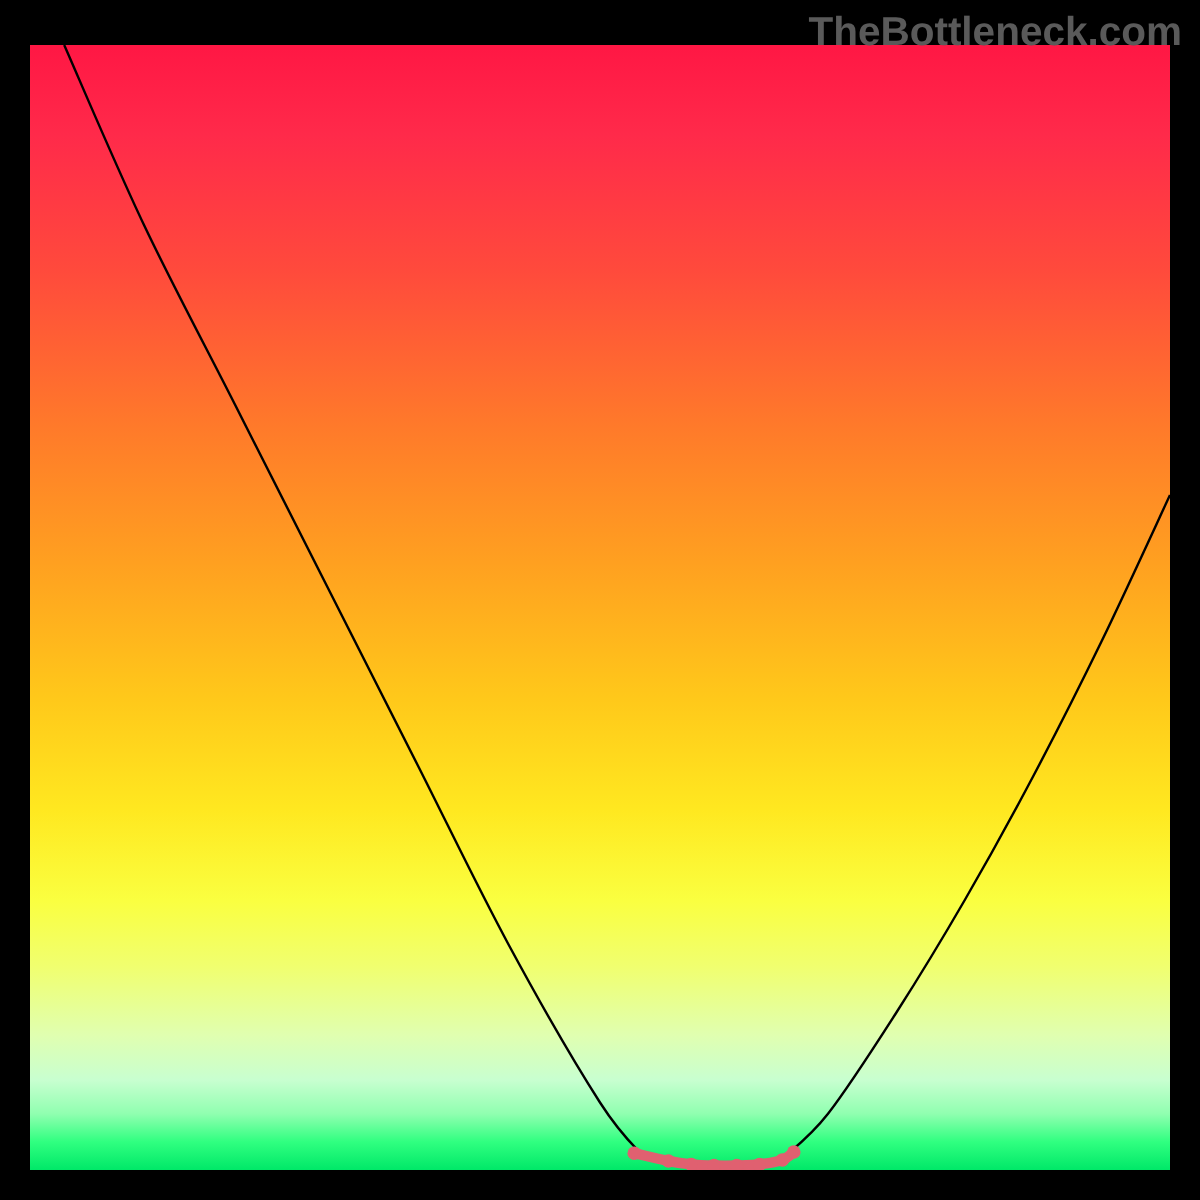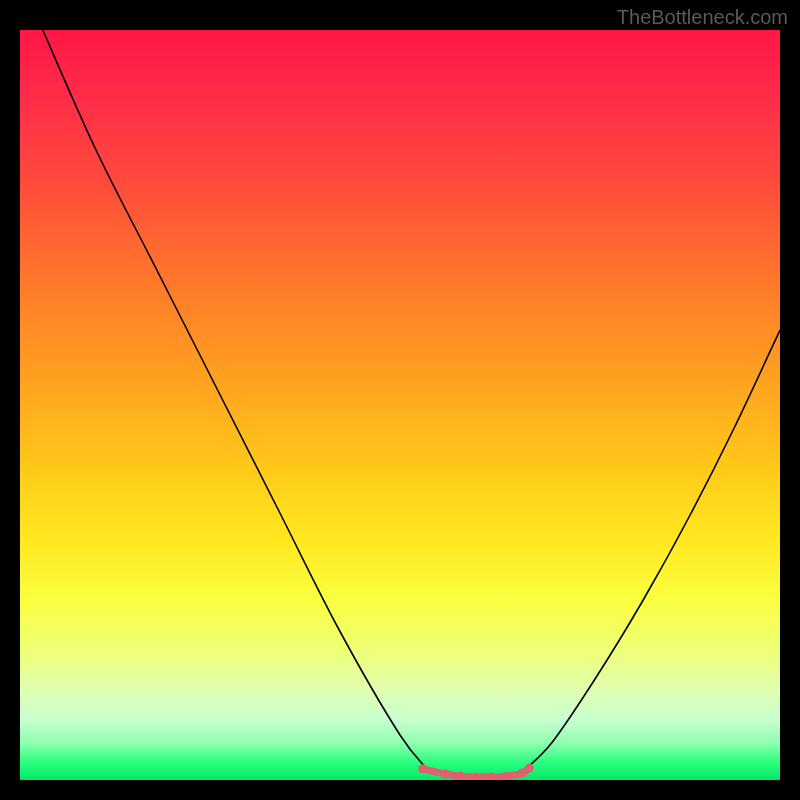--- a/index.html
+++ b/index.html
@@ -1,17 +1,17 @@
 <!DOCTYPE html>
 <html><head>
 <meta charset="utf-8">
 <style>
 * { margin: 0; padding: 0; box-sizing: border-box; }
 body { width: 800px; height: 800px; background: #000; position: relative; font-family: Arial, sans-serif; }
-.watermark { position: absolute; top: 6px; right: 12px; color: #5a5a5a; font-size: 20px; font-weight: 400; z-index: 10; }
+.watermark { position: absolute; top: 6px; right: 12px; color: #5a5a5a; font-size: 27px; font-weight: 700; z-index: 10; }
 .outer { width: 800px; height: 800px; background: #000; position: relative; }
 .plot-area { position: absolute; left: 20px; top: 30px; width: 760px; height: 750px; }
 .gradient { position: absolute; inset: 0; background: linear-gradient(to bottom,
   #ff1744 0%,
   #ff2a4a 8%,
   #ff4a3c 20%,
   #ff7a2a 34%,
   #ffa020 46%,
   #ffc81a 58%,
   #ffe820 68%,

